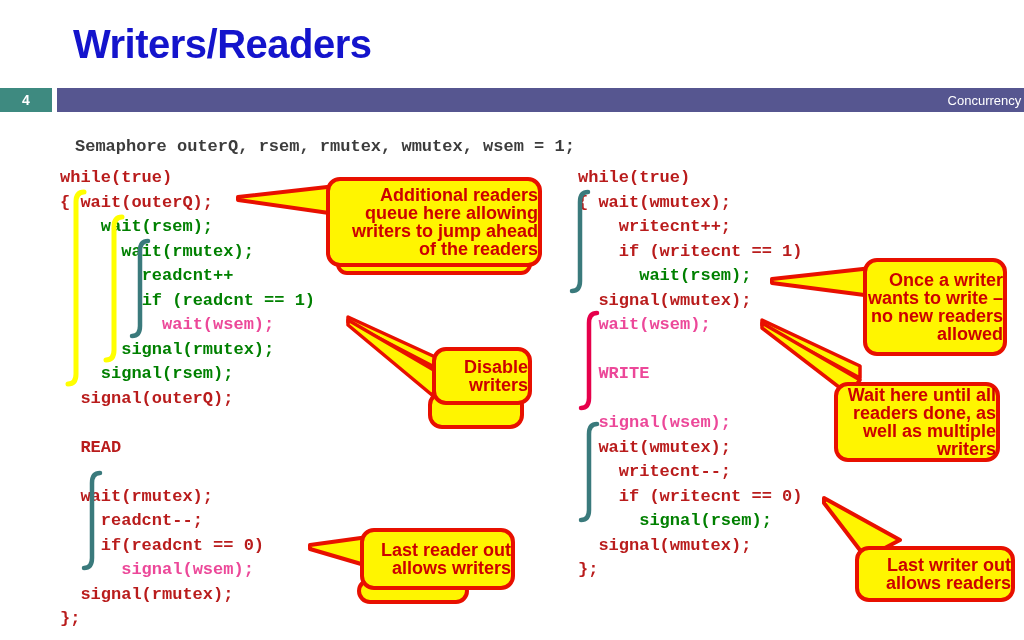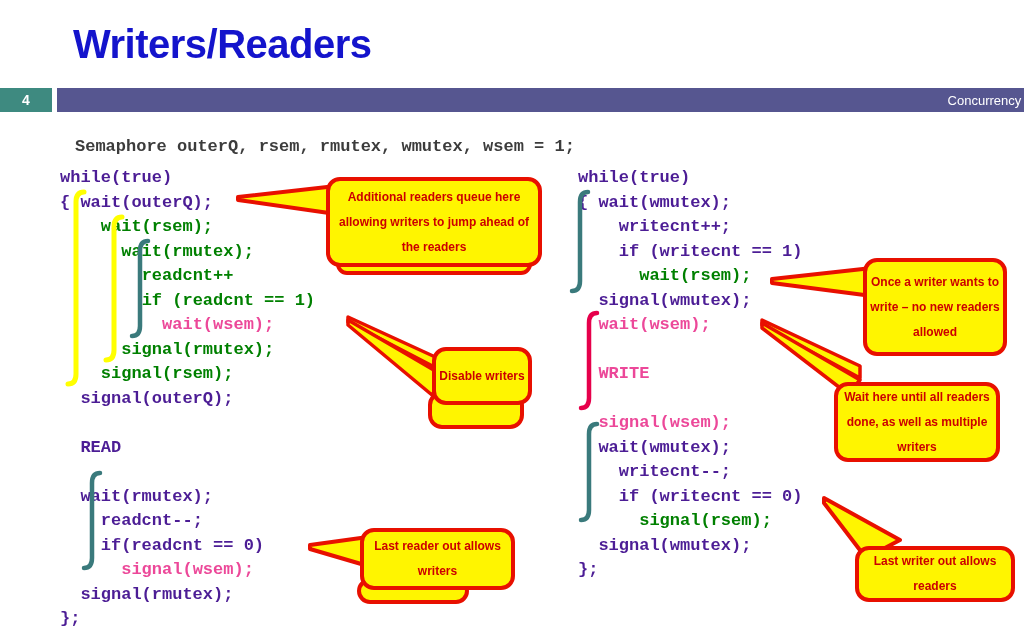--- a/index.html
+++ b/index.html
@@ -53,36 +53,36 @@
     white-space:pre;
     line-height:24.5px;
     letter-spacing:0px;
   }
   .decl{left:75px;top:135px;}
   .colL{left:60px;top:166px;}
   .colR{left:578px;top:166px;}
 
   .g{color:#008000;}     
   .cr{color:#ec4899;}    
-  .dk{color:#4c1d95;}    
+  .dk{color:#b91c1c;}    
 
   
   #overlay{position:absolute;left:0;top:0;width:1024px;height:640px;pointer-events:none;}
 
   
   .balloon{
     position:absolute;
     background:#FFF500;
     border:4px solid #E81000;
     border-radius:14px;
     color:#CC0000;
     font-family:"Liberation Sans", sans-serif;
-    font-size:12px;font-weight:bold;
-    text-align:center;
-    line-height:25px;
+    font-size:18px;font-weight:bold;
+    text-align:right;
+    line-height:18px;
     display:flex;align-items:center;justify-content:center;
     box-sizing:border-box;
     z-index:6;
   }
   .balloon-shadow{
     position:absolute;
     background:#FFF500;
     border:4px solid #E81000;
     border-radius:14px;
     box-sizing:border-box;

